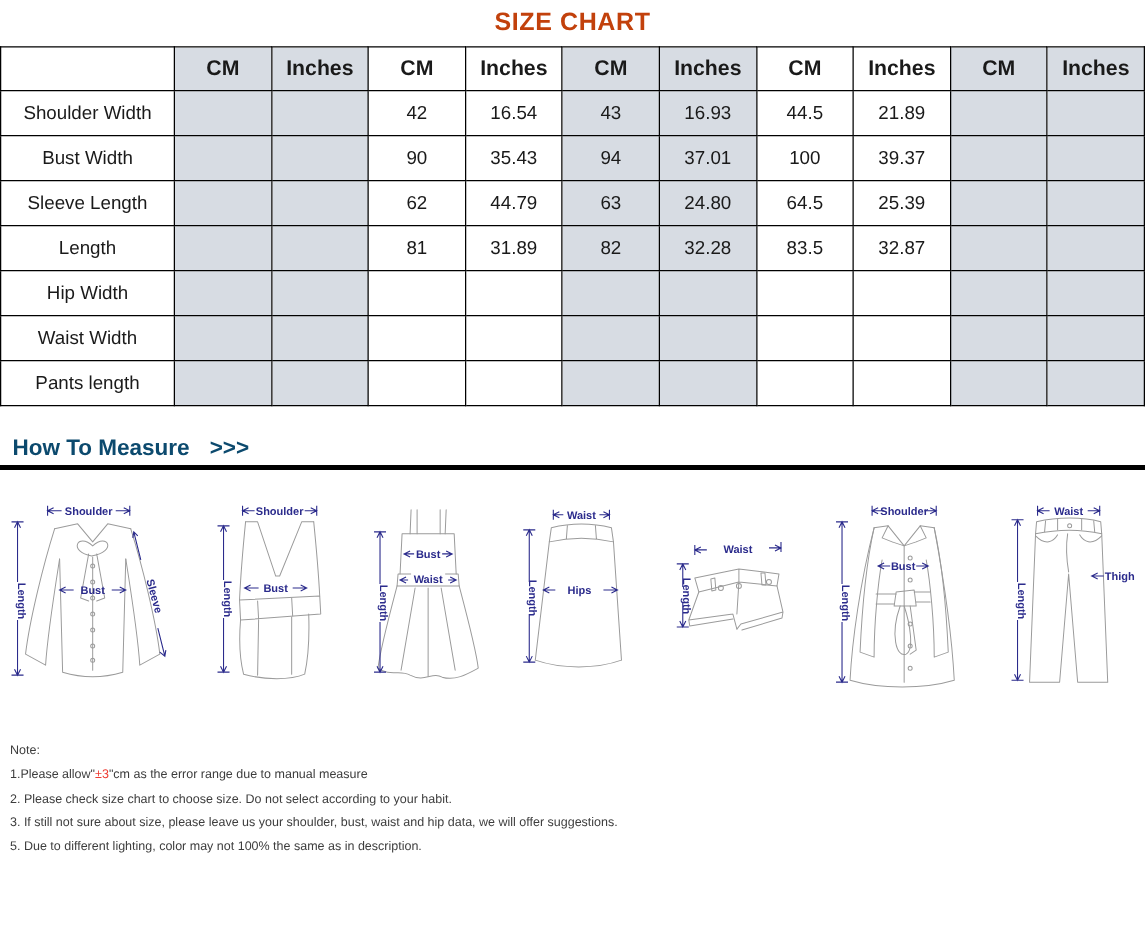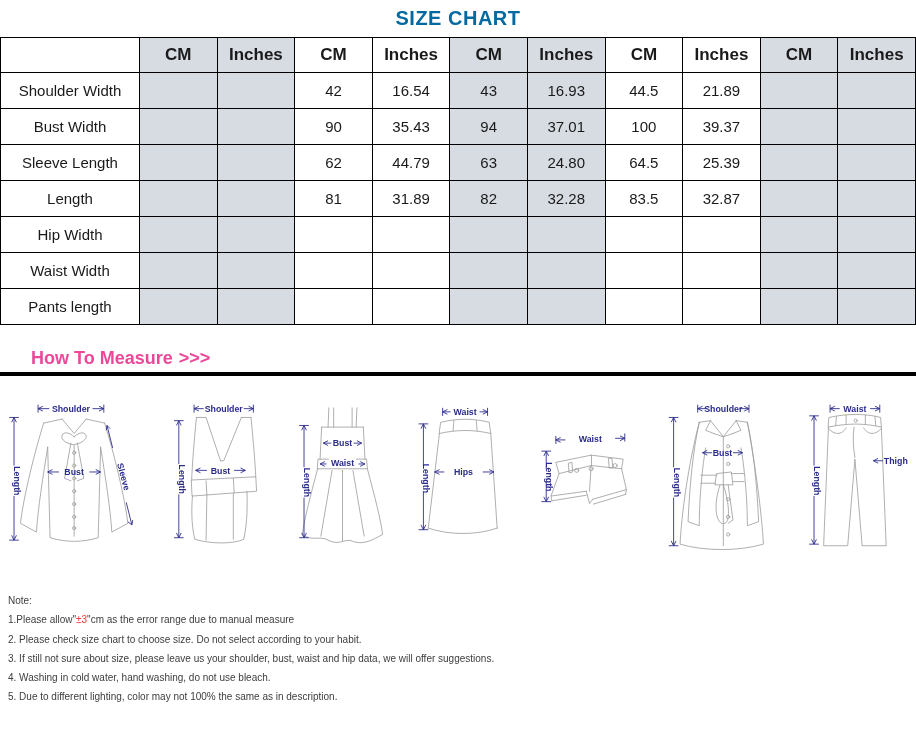--- a/index.html
+++ b/index.html
@@ -5,36 +5,36 @@
   * { margin:0; padding:0; box-sizing:border-box; }
   body {
     width:916px; height:750px; background:#fff;
     font-family:"Liberation Sans", sans-serif;
     color:#000; overflow:hidden;
   }
   .page { width:916px; height:750px; position:relative; background:#fff; }
 
   .title {
     height:37px; display:flex; align-items:center; justify-content:center;
-    font-size:20px; font-weight:bold; letter-spacing:0.5px; color:#0369a1;
+    font-size:20px; font-weight:bold; letter-spacing:0.5px; color:#c2410c;
   }
 
   table.size-chart { border-collapse:collapse; table-layout:fixed; width:916px; }
   table.size-chart td { border:1px solid #000; text-align:center; vertical-align:middle; overflow:hidden; }
   col.c-label { width:139px; }
   .g { background:#d7dce3; }
   tr.r-size td { height:38px; }
   td.size { color:#ff0000; font-size:25px; font-weight:bold; }
   tr.r-unit td { height:35px; font-size:17px; font-weight:bold; color:#1a1a1a; }
   tr.r-data td { height:36px; font-size:15px; color:#1a1a1a; }
   td.lbl { font-size:13px; font-weight:normal; color:#1a1a1a;margin-left:28px; }
 
   .measure-head {
     margin-top:22px; padding-left:10px; height:22px;
-    font-size:18px; font-weight:bold; color:#ec4899; display:flex; align-items:center; gap:6px;margin-left:21px;
+    font-size:18px; font-weight:bold; color:#0c4a6e; display:flex; align-items:center; gap:16px;
   }
   .divider { height:4px; background:#000; margin-top:3px; }
 
   .figures {
     height:200px; margin-top:6px; padding:0 6px;
     display:flex; justify-content:space-between; align-items:flex-start;gap:28px;
   }
   svg.fig { display:block; }
   svg .o { fill:none; stroke:#9b9b9b; stroke-width:1; stroke-linecap:round; stroke-linejoin:round; }
   svg .m { fill:none; stroke:#2b2b8c; stroke-width:1.1; }
@@ -299,17 +299,16 @@
       <text x="10" y="99" transform="rotate(90 10 99)">Length</text>
     </svg>
 
   </div>
 
   <div class="notes">
     <div>Note:</div>
     <div><span>1.Please allow"</span><span class="hl">±3</span><span>"cm as the error range due to manual measure</span></div>
     <div>2. Please check size chart to choose size. Do not select according to your habit.</div>
     <div>3. If still not sure about size, please leave us your shoulder, bust, waist and hip data, we will offer suggestions.</div>
-    <div>4. Washing in cold water, hand washing, do not use bleach.</div>
     <div>5. Due to different lighting, color may not 100% the same as in description.</div>
   </div>
 
 </div>
 
 </body></html>

